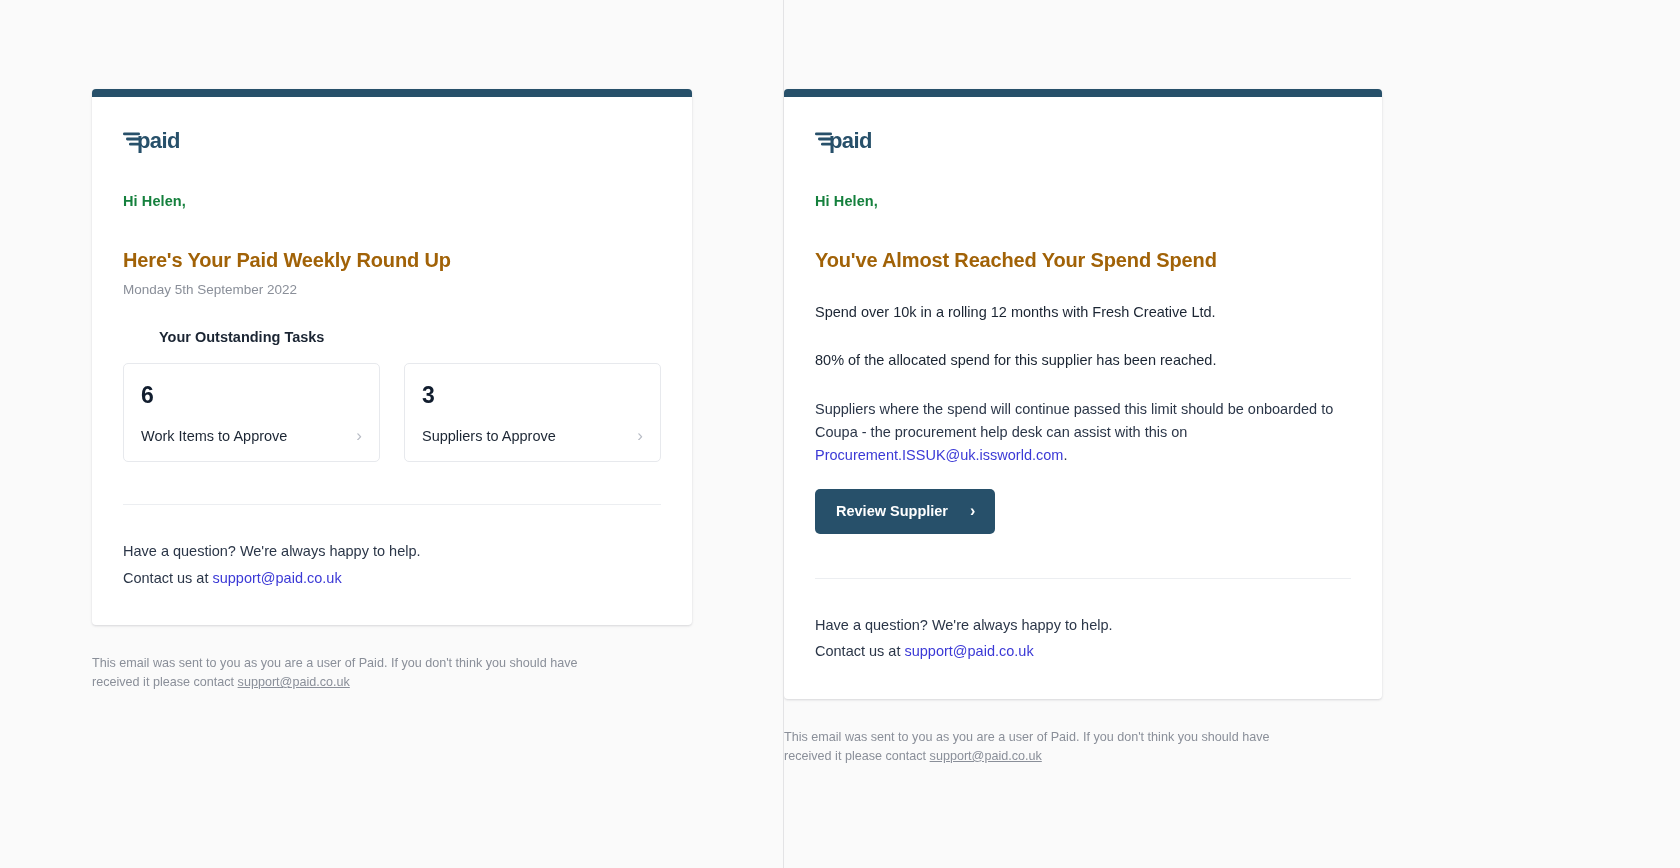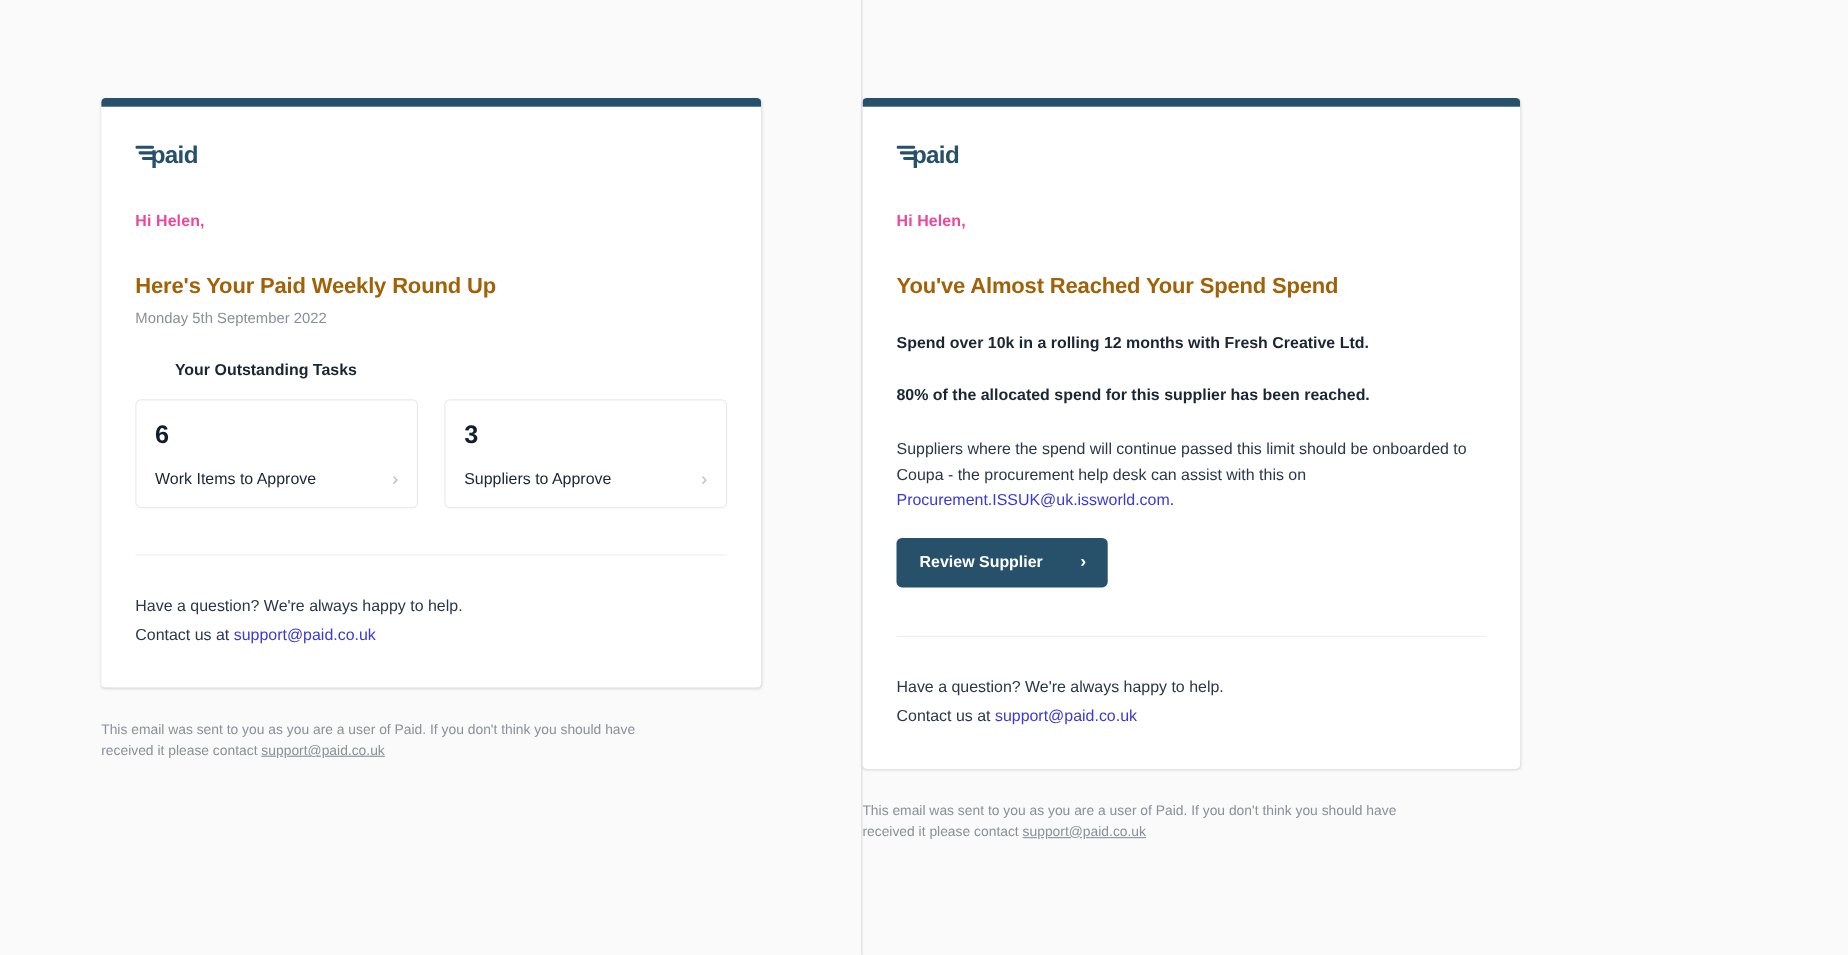--- a/index.html
+++ b/index.html
@@ -68,21 +68,21 @@
     display: flex;
     align-items: center;
     margin-bottom: 40px;
   }
   .logo svg { display: block; }
 
   
   .greeting {
     font-size: 14.5px;
     font-weight: 700;
-    color: #ec4899;
+    color: #15803d;
     letter-spacing: .1px;
     margin-bottom: 40px;
   }
 
   .headline {
     font-size: 20px;
     font-weight: 700;
     color: #a16207;
     letter-spacing: -.15px;
     margin-bottom: 10px;
@@ -143,21 +143,21 @@
     color: #b9bdc6;
     font-size: 17px;
     line-height: 1;
     font-weight: 400;
     padding-left: 8px;
   }
 
   
   .bold-para {
     font-size: 14.5px;
-    font-weight: 700;
+    font-weight: 400;
     color: #1b2533;
     line-height: 1.45;
     margin-bottom: 27px;
   }
 
   .body-para {
     font-size: 14.5px;
     font-weight: 400;
     color: #2b3648;
     line-height: 1.58;
@@ -166,21 +166,21 @@
 
   .link-blue {
     color: #3b39d6;
     text-decoration: none;
   }
 
   
   .btn-primary {
     display: inline-flex;
     align-items: center;
-    gap: 34px;
+    gap: 22px;
     background: #27506a;
     color: #ffffff;
     border: none;
     border-radius: 5px;
     padding: 14px 20px 15px 21px;
     font-family: "Liberation Sans", sans-serif;
     font-size: 14.5px;
     font-weight: 700;
     cursor: pointer;
     margin-bottom: 44px;

